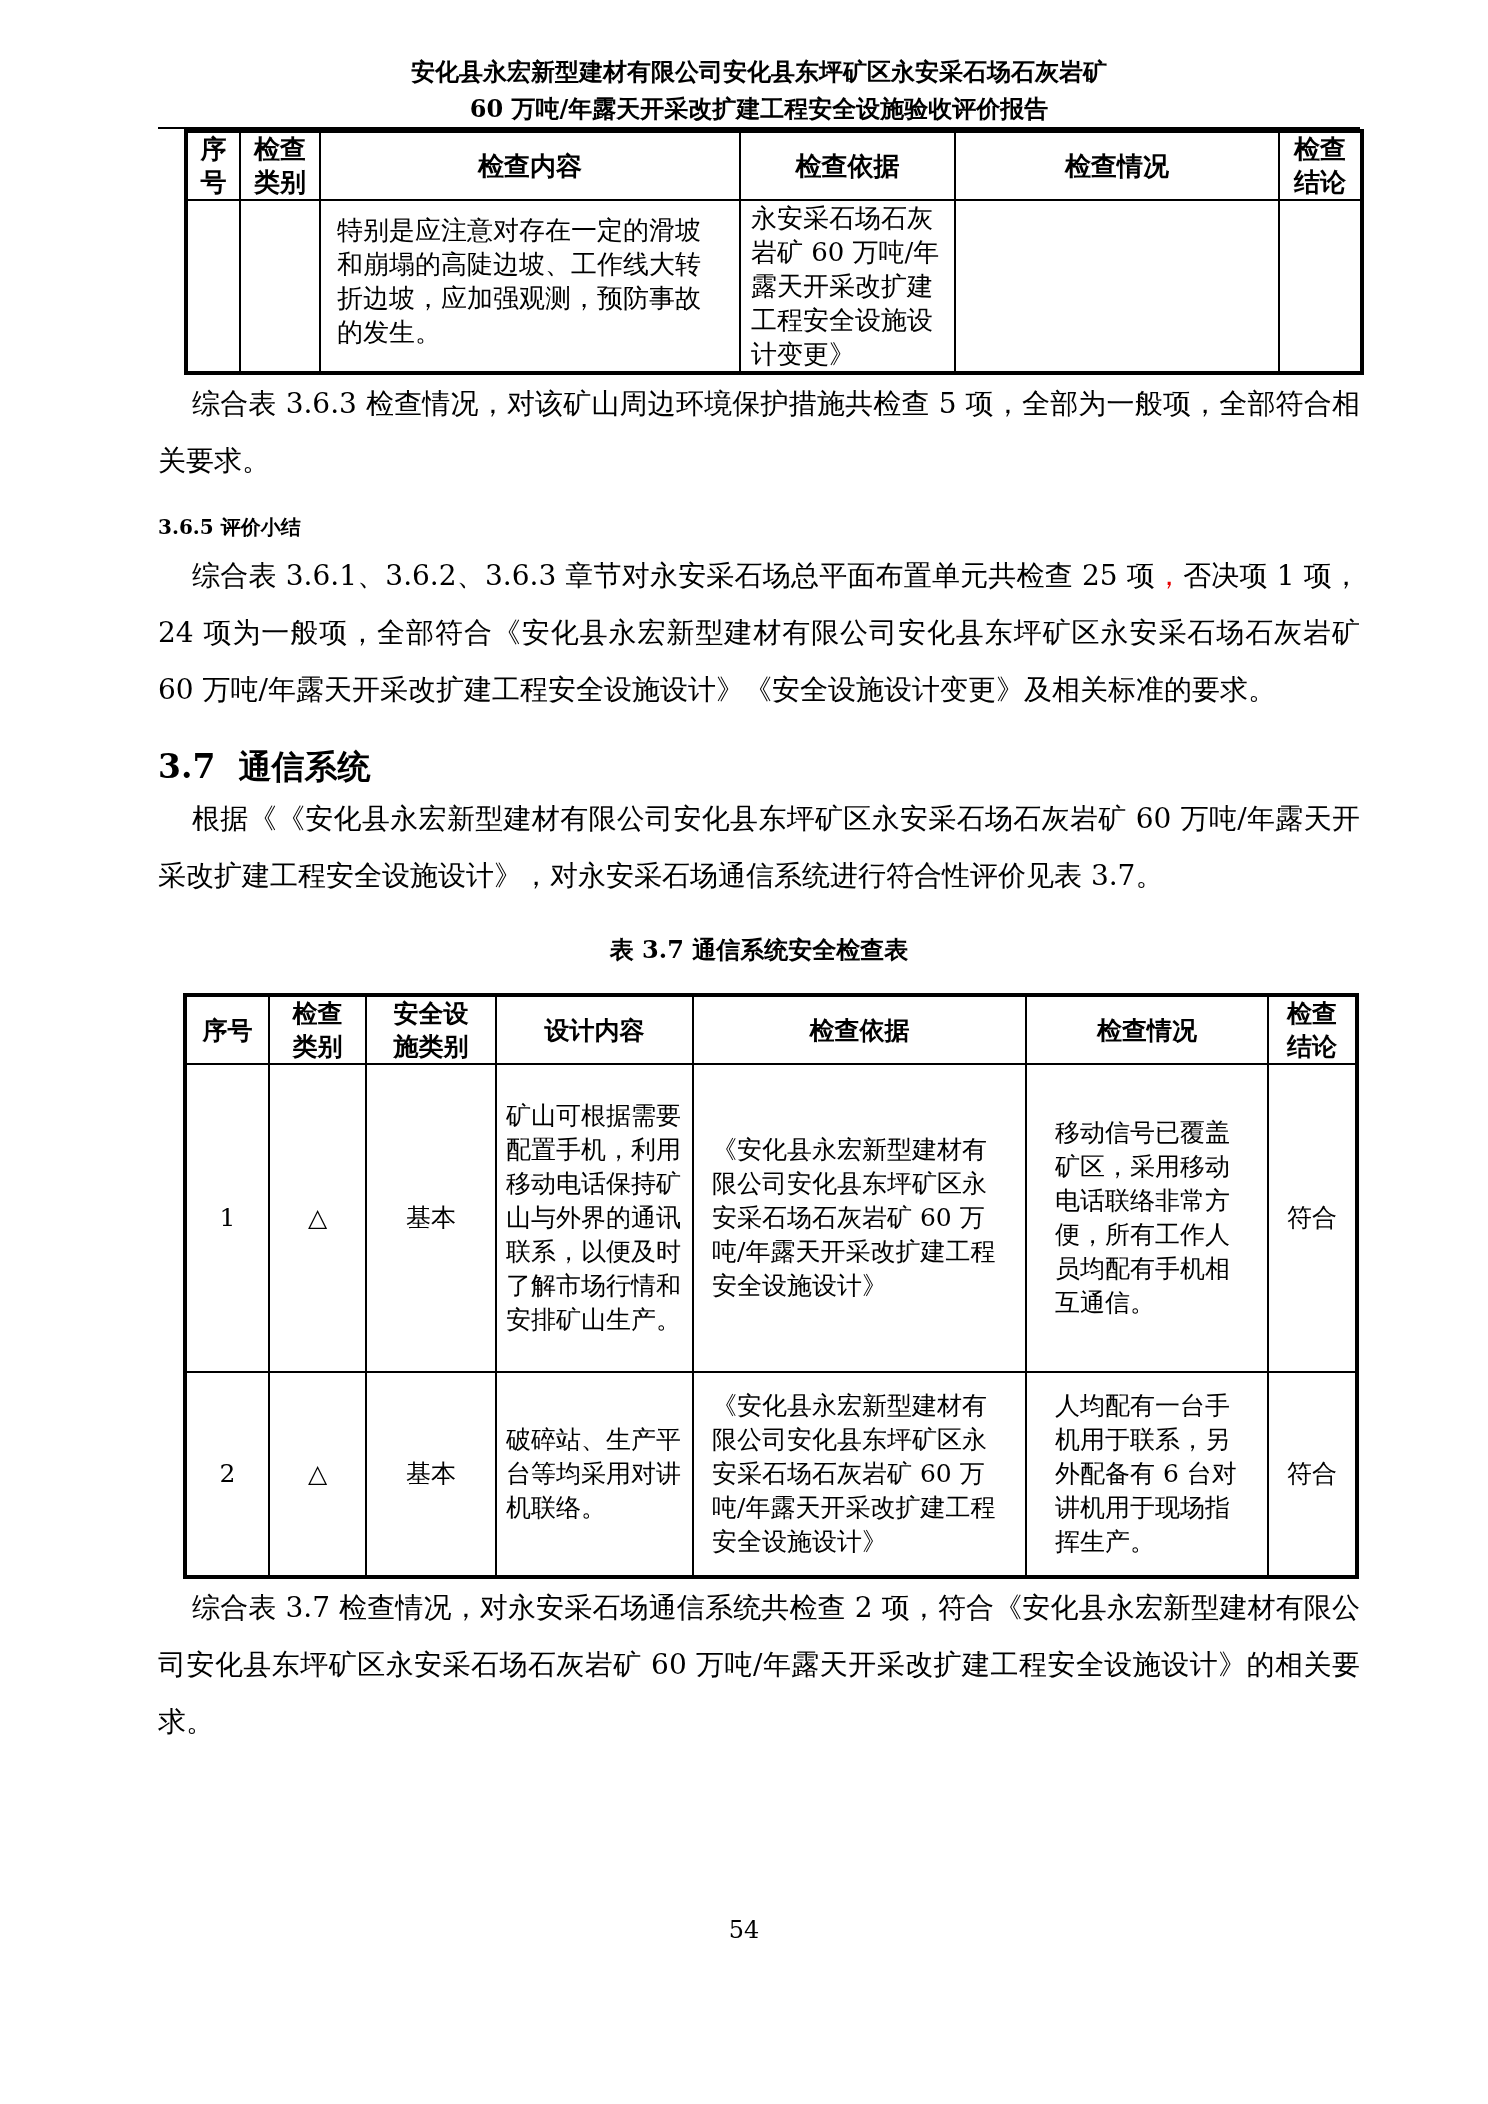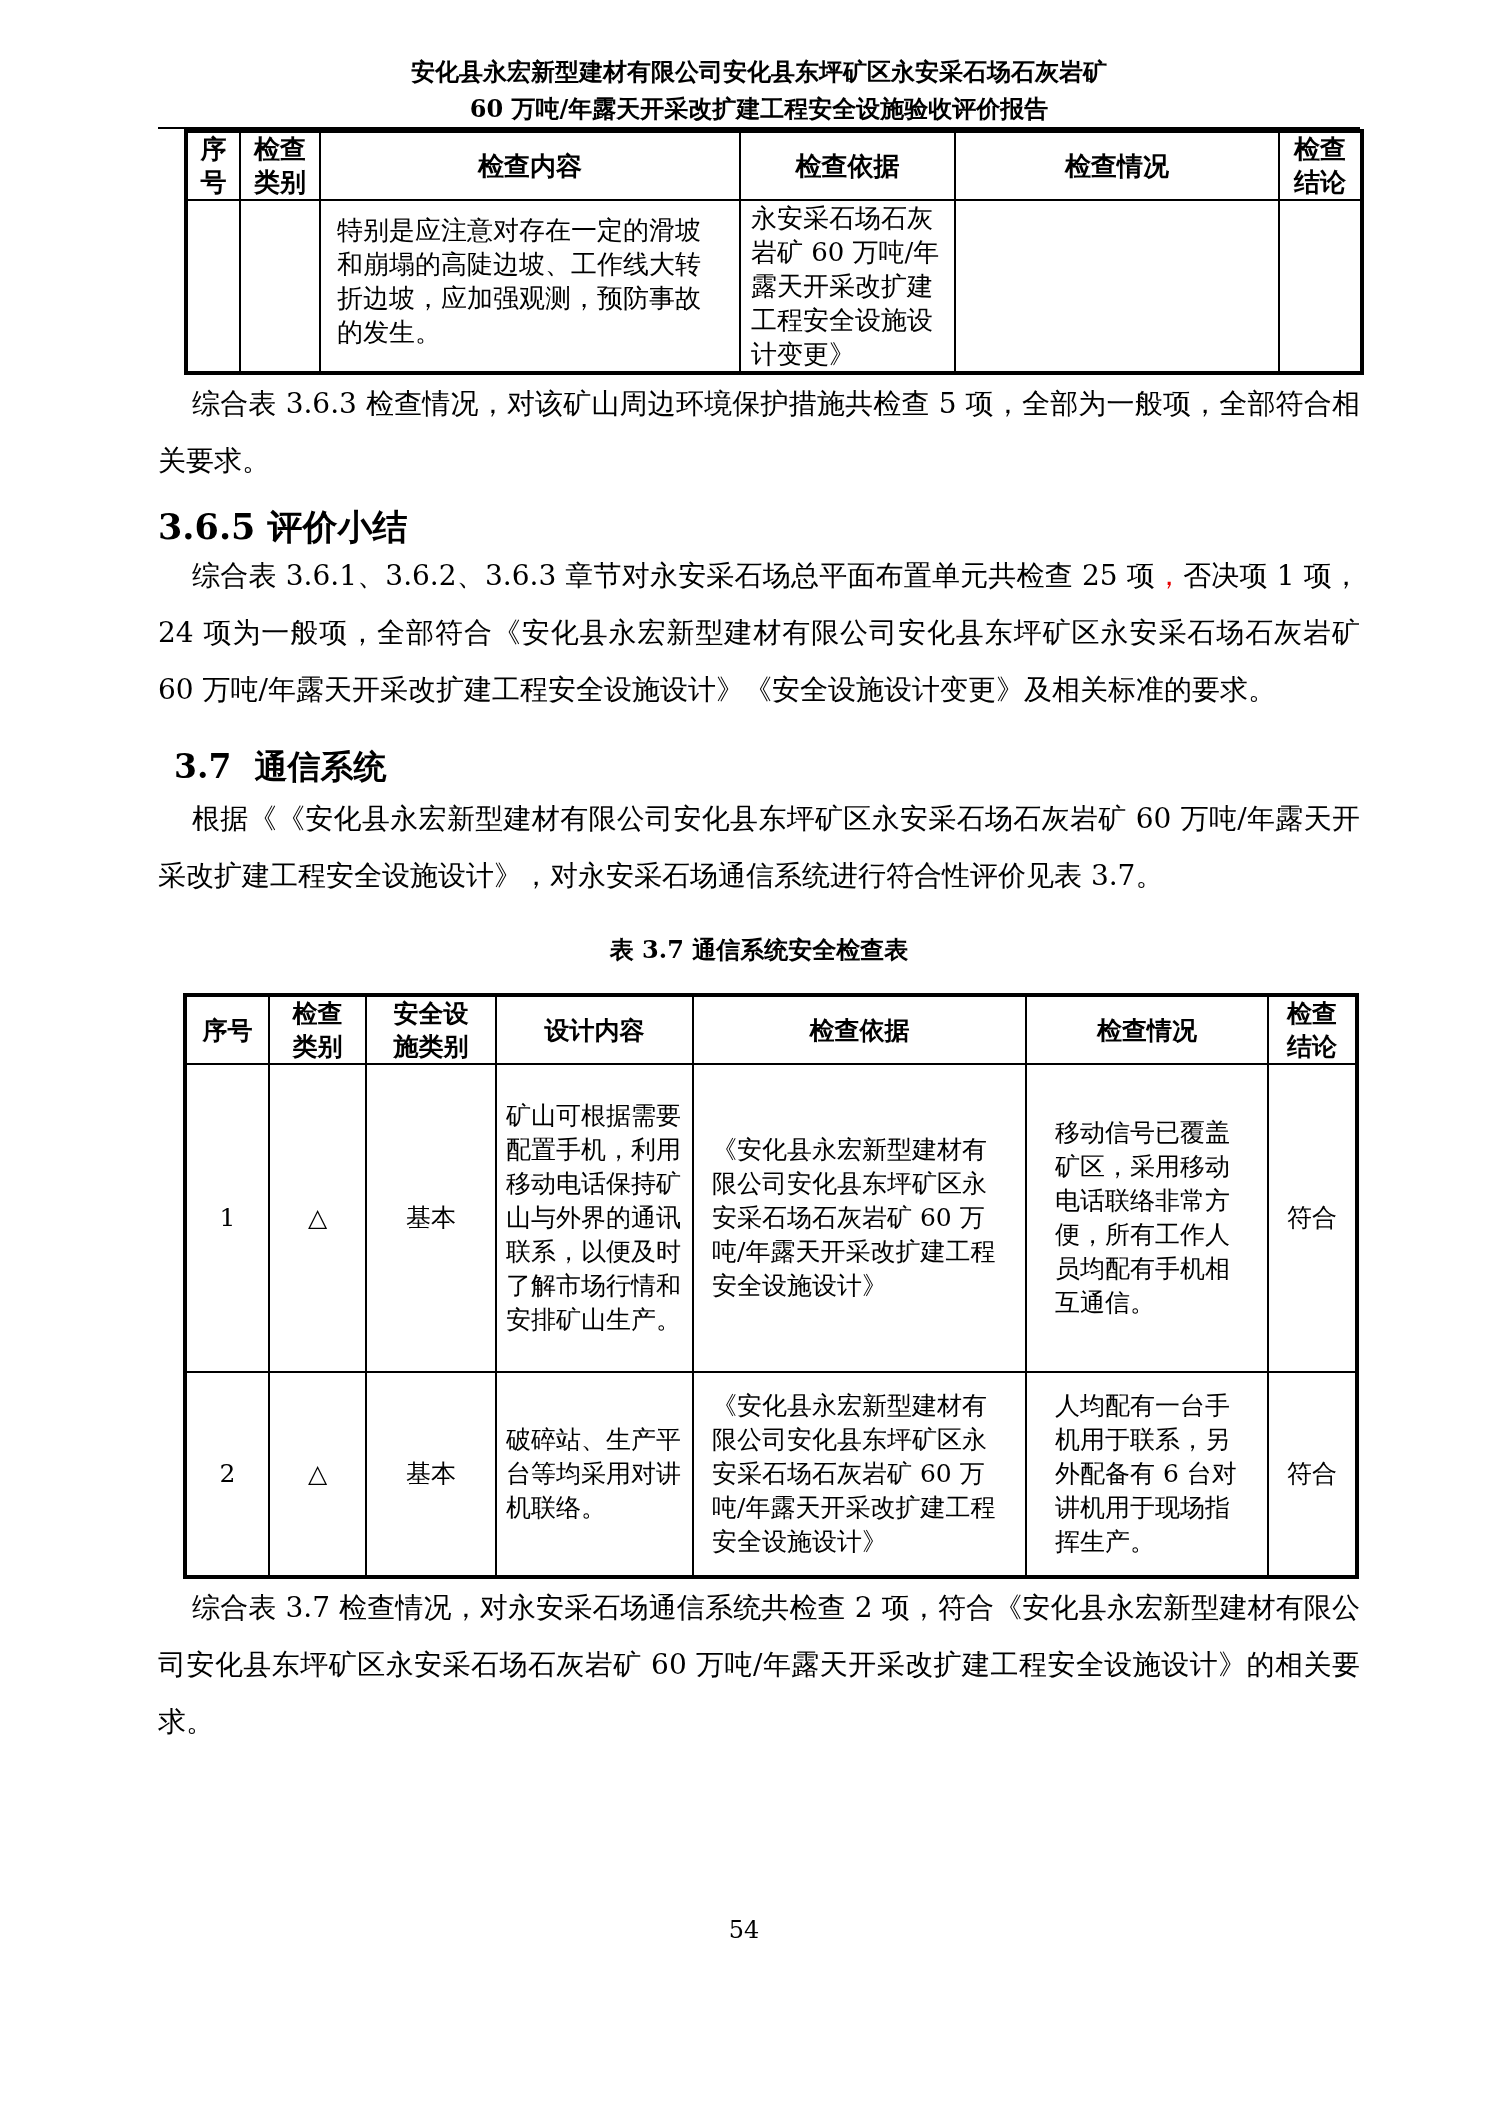--- a/index.html
+++ b/index.html
@@ -32,23 +32,23 @@
   .t2 td.c-no, .t2 td.c-cat, .t2 td.c-type, .t2 td.c-conc { text-align:center; }
   .t2 td.c-design { padding:2px 9px; }
   .t2 td.c-basis  { padding:16px 18px; }
   .t2 td.c-sit    { padding:2px 28px; }
 
   p.body {
     font-size:28px; line-height:57px; text-align:justify;
     text-indent:34px; margin:0;
   }
   .para1 { margin-top:18px; }
-  .h365 { margin:18px 0 0 0; font-size:35px; line-height:40px; font-weight:bold; }
+  .h365 { margin:18px 0 0 0; font-size:20px; line-height:40px; font-weight:bold; }
   .para2 { margin-top:12px; }
-  .h37 { margin:26px 0 0 16px; font-size:33px; line-height:46px; font-weight:bold; white-space:pre; }
+  .h37 { margin:26px 0 0 0; font-size:33px; line-height:46px; font-weight:bold; white-space:pre; }
   .para3 { margin-top:6px; }
   .caption { margin-top:26px; text-align:center; font-weight:bold; font-size:24px; line-height:40px; }
   .para4 { margin-top:18px; }
   .red-mark { color:#e60000; }
   .page-num { position:absolute; top:1916px; left:0; width:100%; text-align:center; font-size:24px; }
 </style>
 </head>
 <body>
 
 <div class="page">

